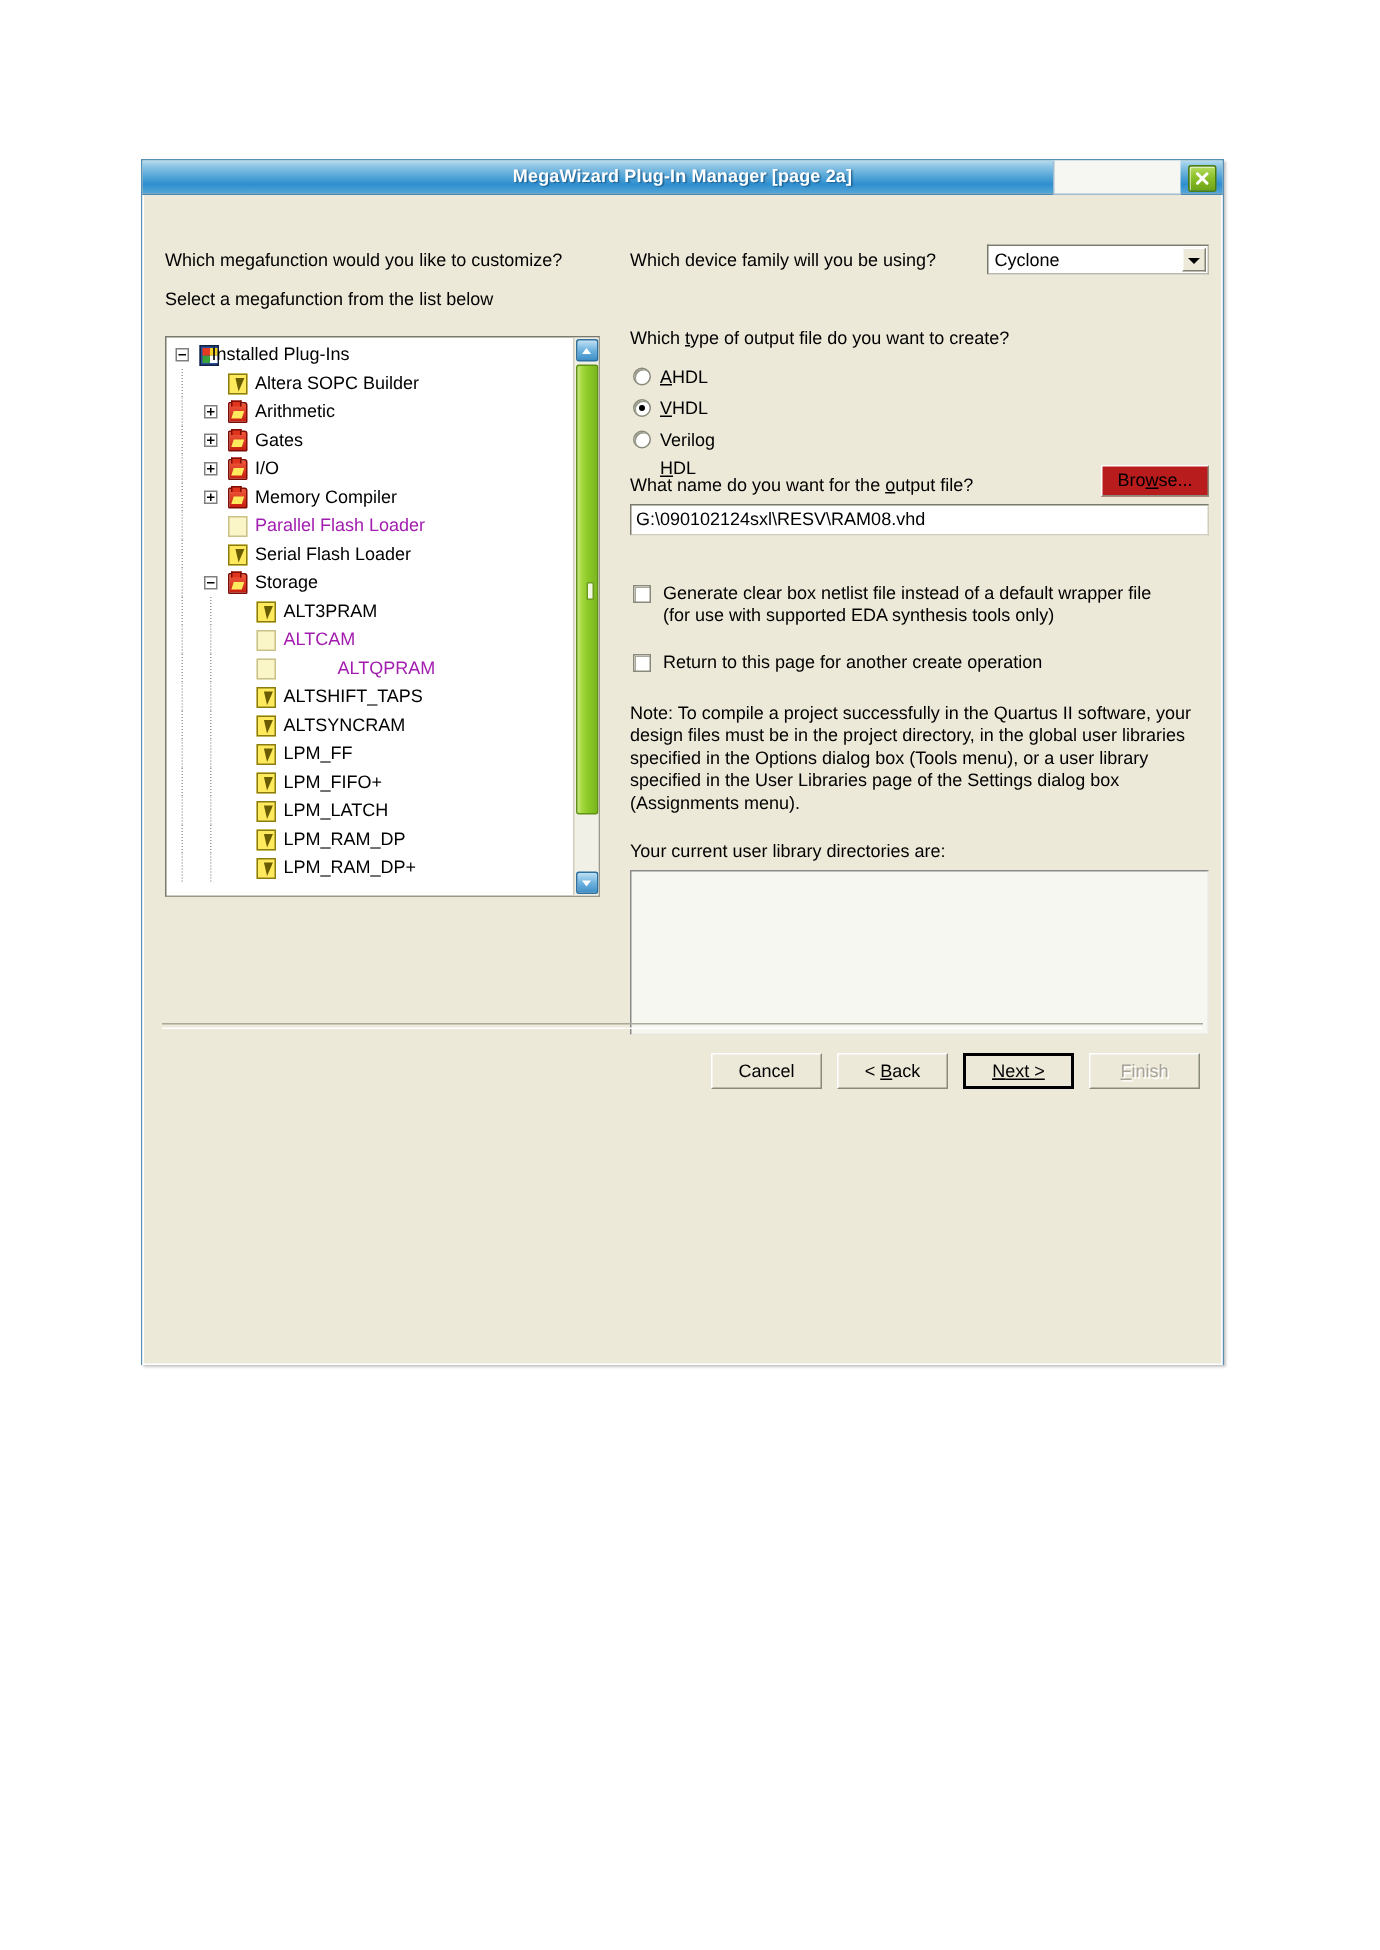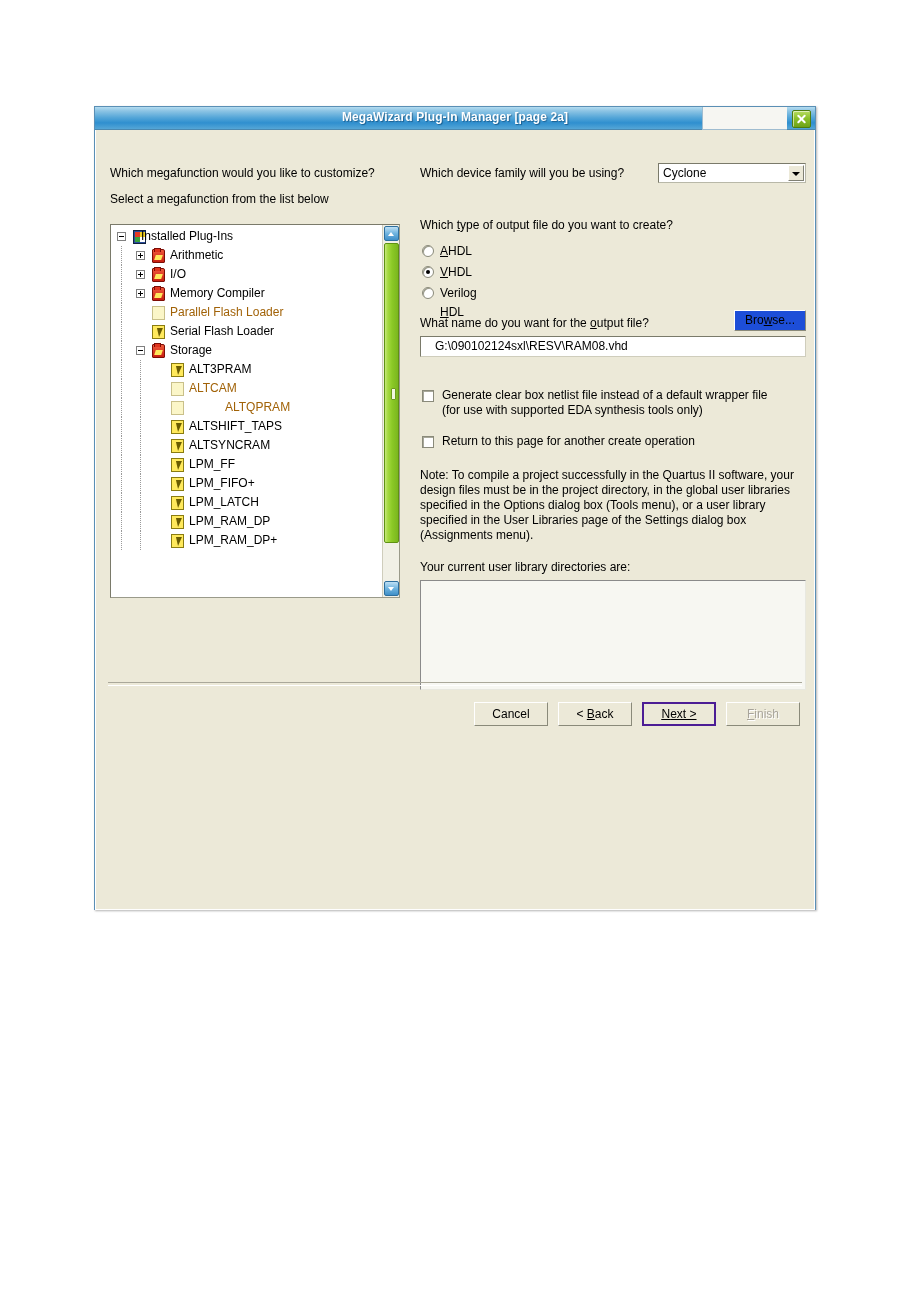--- a/index.html
+++ b/index.html
@@ -87,21 +87,21 @@
   }
   .treeinner {
     position: absolute; left: 0; top: 0; right: 17px; bottom: 0;
     overflow: hidden;
     padding-top: 2px;
   }
   .trow {
     position: relative; height: 19px; line-height: 19px;
     font-size: 12px; color: #000000; white-space: nowrap;
   }
-  .trow.dim .tlabel { color: #a16207; }
+  .trow.dim .tlabel { color: #a21caf; }
   .tlabel { position: relative; padding-left: 2px; }
   .trow .box {
     position: absolute; top: 5px;
     width: 9px; height: 9px; box-sizing: border-box;
     background: #ffffff; border: 1px solid #808080;
   }
   .trow .box::before {
     content: ""; position: absolute; left: 1px; top: 3px;
     width: 5px; height: 1px; background: #000;
   }
@@ -249,34 +249,34 @@
   .radio.on::after {
     content: ""; position: absolute; left: 3px; top: 3px;
     width: 4px; height: 4px; border-radius: 50%; background: #000;
   }
   .radio-row .rl { position: absolute; left: 18px; top: 0; font-size: 12px; line-height: 19px; }
 
   .r-nameq { position: absolute; left: 0; top: 150px; }
   .browse {
     position: absolute; right: 0; top: 144px;
     width: 72px; height: 21px;
-    background: #1d4ed8;
+    background: #b91c1c;
     border: 1px solid #ffffff;
     border-right-color: #8a8a7a; border-bottom-color: #8a8a7a;
     box-sizing: border-box;
     text-align: center; font-size: 12px; line-height: 19px;
   }
   .textfield {
     position: absolute; left: 0; top: 170px;
     width: 386px; height: 21px;
     background: #ffffff;
     border: 1px solid #7a7a6a;
     border-right-color: #cfcdbc; border-bottom-color: #cfcdbc;
     box-sizing: border-box;
-    font-size: 12px; line-height: 19px; padding-left: 14px;
+    font-size: 12px; line-height: 19px; padding-left: 3px;
     white-space: nowrap; overflow: hidden;
   }
 
   .chk-row { position: absolute; left: 2px; }
   .chk {
     position: absolute; left: 0; top: 2px;
     width: 12px; height: 12px;
     background: #ffffff;
     border: 1px solid #8a8a7a;
     box-shadow: inset 1px 1px 0 #a8a89a;
@@ -308,21 +308,21 @@
     width: 74px; height: 24px;
     margin-left: 10px;
     background: #ece9d8;
     border: 1px solid #ffffff;
     border-right-color: #8a8a7a; border-bottom-color: #8a8a7a;
     box-sizing: border-box;
     text-align: center; font-size: 12px; line-height: 22px;
     color: #000000;
     vertical-align: top;
   }
-  .btn.default { border: 2px solid #4c1d95; line-height: 20px; text-decoration: underline; }
+  .btn.default { border: 2px solid #000000; line-height: 20px; text-decoration: underline; }
   .btn.disabled { color: #a8a49a; text-shadow: 1px 1px 0 #ffffff; }
 </style>
 </head>
 <body>
 
 <div id="page">
 
   <div class="dialog">
 
     <div class="titlebar">
@@ -334,21 +334,23 @@
     <div class="client">
 
       <div class="leftcol">
         <div class="lbl q1">Which megafunction would you like to customize?</div>
         <div class="lbl q2">Select a megafunction from the list below</div>
       </div>
 
       <div class="treebox">
         <div class="treeinner" id="tree-inner">
             <div class="trow"><span class="box" style="left: 6px;"></span><span class="ico multi" style="left: 22px;"></span><span class="tlabel" style="margin-left: 28px;">Installed Plug-Ins</span></div>
+            <div class="trow"><span class="guide" style="left: 10px;"></span><span class="ico page" style="left: 41px;"></span><span class="tlabel" style="margin-left: 57px;">Altera SOPC Builder</span></div>
             <div class="trow"><span class="guide" style="left: 10px;"></span><span class="box plus" style="left: 25px;"></span><span class="ico folder" style="left: 41px;"></span><span class="tlabel" style="margin-left: 57px;">Arithmetic</span></div>
+            <div class="trow"><span class="guide" style="left: 10px;"></span><span class="box plus" style="left: 25px;"></span><span class="ico folder" style="left: 41px;"></span><span class="tlabel" style="margin-left: 57px;">Gates</span></div>
             <div class="trow"><span class="guide" style="left: 10px;"></span><span class="box plus" style="left: 25px;"></span><span class="ico folder" style="left: 41px;"></span><span class="tlabel" style="margin-left: 57px;">I/O</span></div>
             <div class="trow"><span class="guide" style="left: 10px;"></span><span class="box plus" style="left: 25px;"></span><span class="ico folder" style="left: 41px;"></span><span class="tlabel" style="margin-left: 57px;">Memory Compiler</span></div>
             <div class="trow dim"><span class="guide" style="left: 10px;"></span><span class="ico page blank" style="left: 41px;"></span><span class="tlabel" style="margin-left: 57px;">Parallel Flash Loader</span></div>
             <div class="trow"><span class="guide" style="left: 10px;"></span><span class="ico page" style="left: 41px;"></span><span class="tlabel" style="margin-left: 57px;">Serial Flash Loader</span></div>
             <div class="trow"><span class="guide" style="left: 10px;"></span><span class="box" style="left: 25px;"></span><span class="ico folder" style="left: 41px;"></span><span class="tlabel" style="margin-left: 57px;">Storage</span></div>
             <div class="trow"><span class="guide" style="left: 10px;"></span><span class="guide" style="left: 29px;"></span><span class="ico page" style="left: 60px;"></span><span class="tlabel" style="margin-left: 76px;">ALT3PRAM</span></div>
             <div class="trow dim"><span class="guide" style="left: 10px;"></span><span class="guide" style="left: 29px;"></span><span class="ico page blank" style="left: 60px;"></span><span class="tlabel" style="margin-left: 76px;">ALTCAM</span></div>
             <div class="trow dim"><span class="guide" style="left: 10px;"></span><span class="guide" style="left: 29px;"></span><span class="ico page blank" style="left: 60px;"></span><span class="tlabel" style="margin-left: 112px;">ALTQPRAM</span></div>
             <div class="trow"><span class="guide" style="left: 10px;"></span><span class="guide" style="left: 29px;"></span><span class="ico page" style="left: 60px;"></span><span class="tlabel" style="margin-left: 76px;">ALTSHIFT_TAPS</span></div>
             <div class="trow"><span class="guide" style="left: 10px;"></span><span class="guide" style="left: 29px;"></span><span class="ico page" style="left: 60px;"></span><span class="tlabel" style="margin-left: 76px;">ALTSYNCRAM</span></div>

